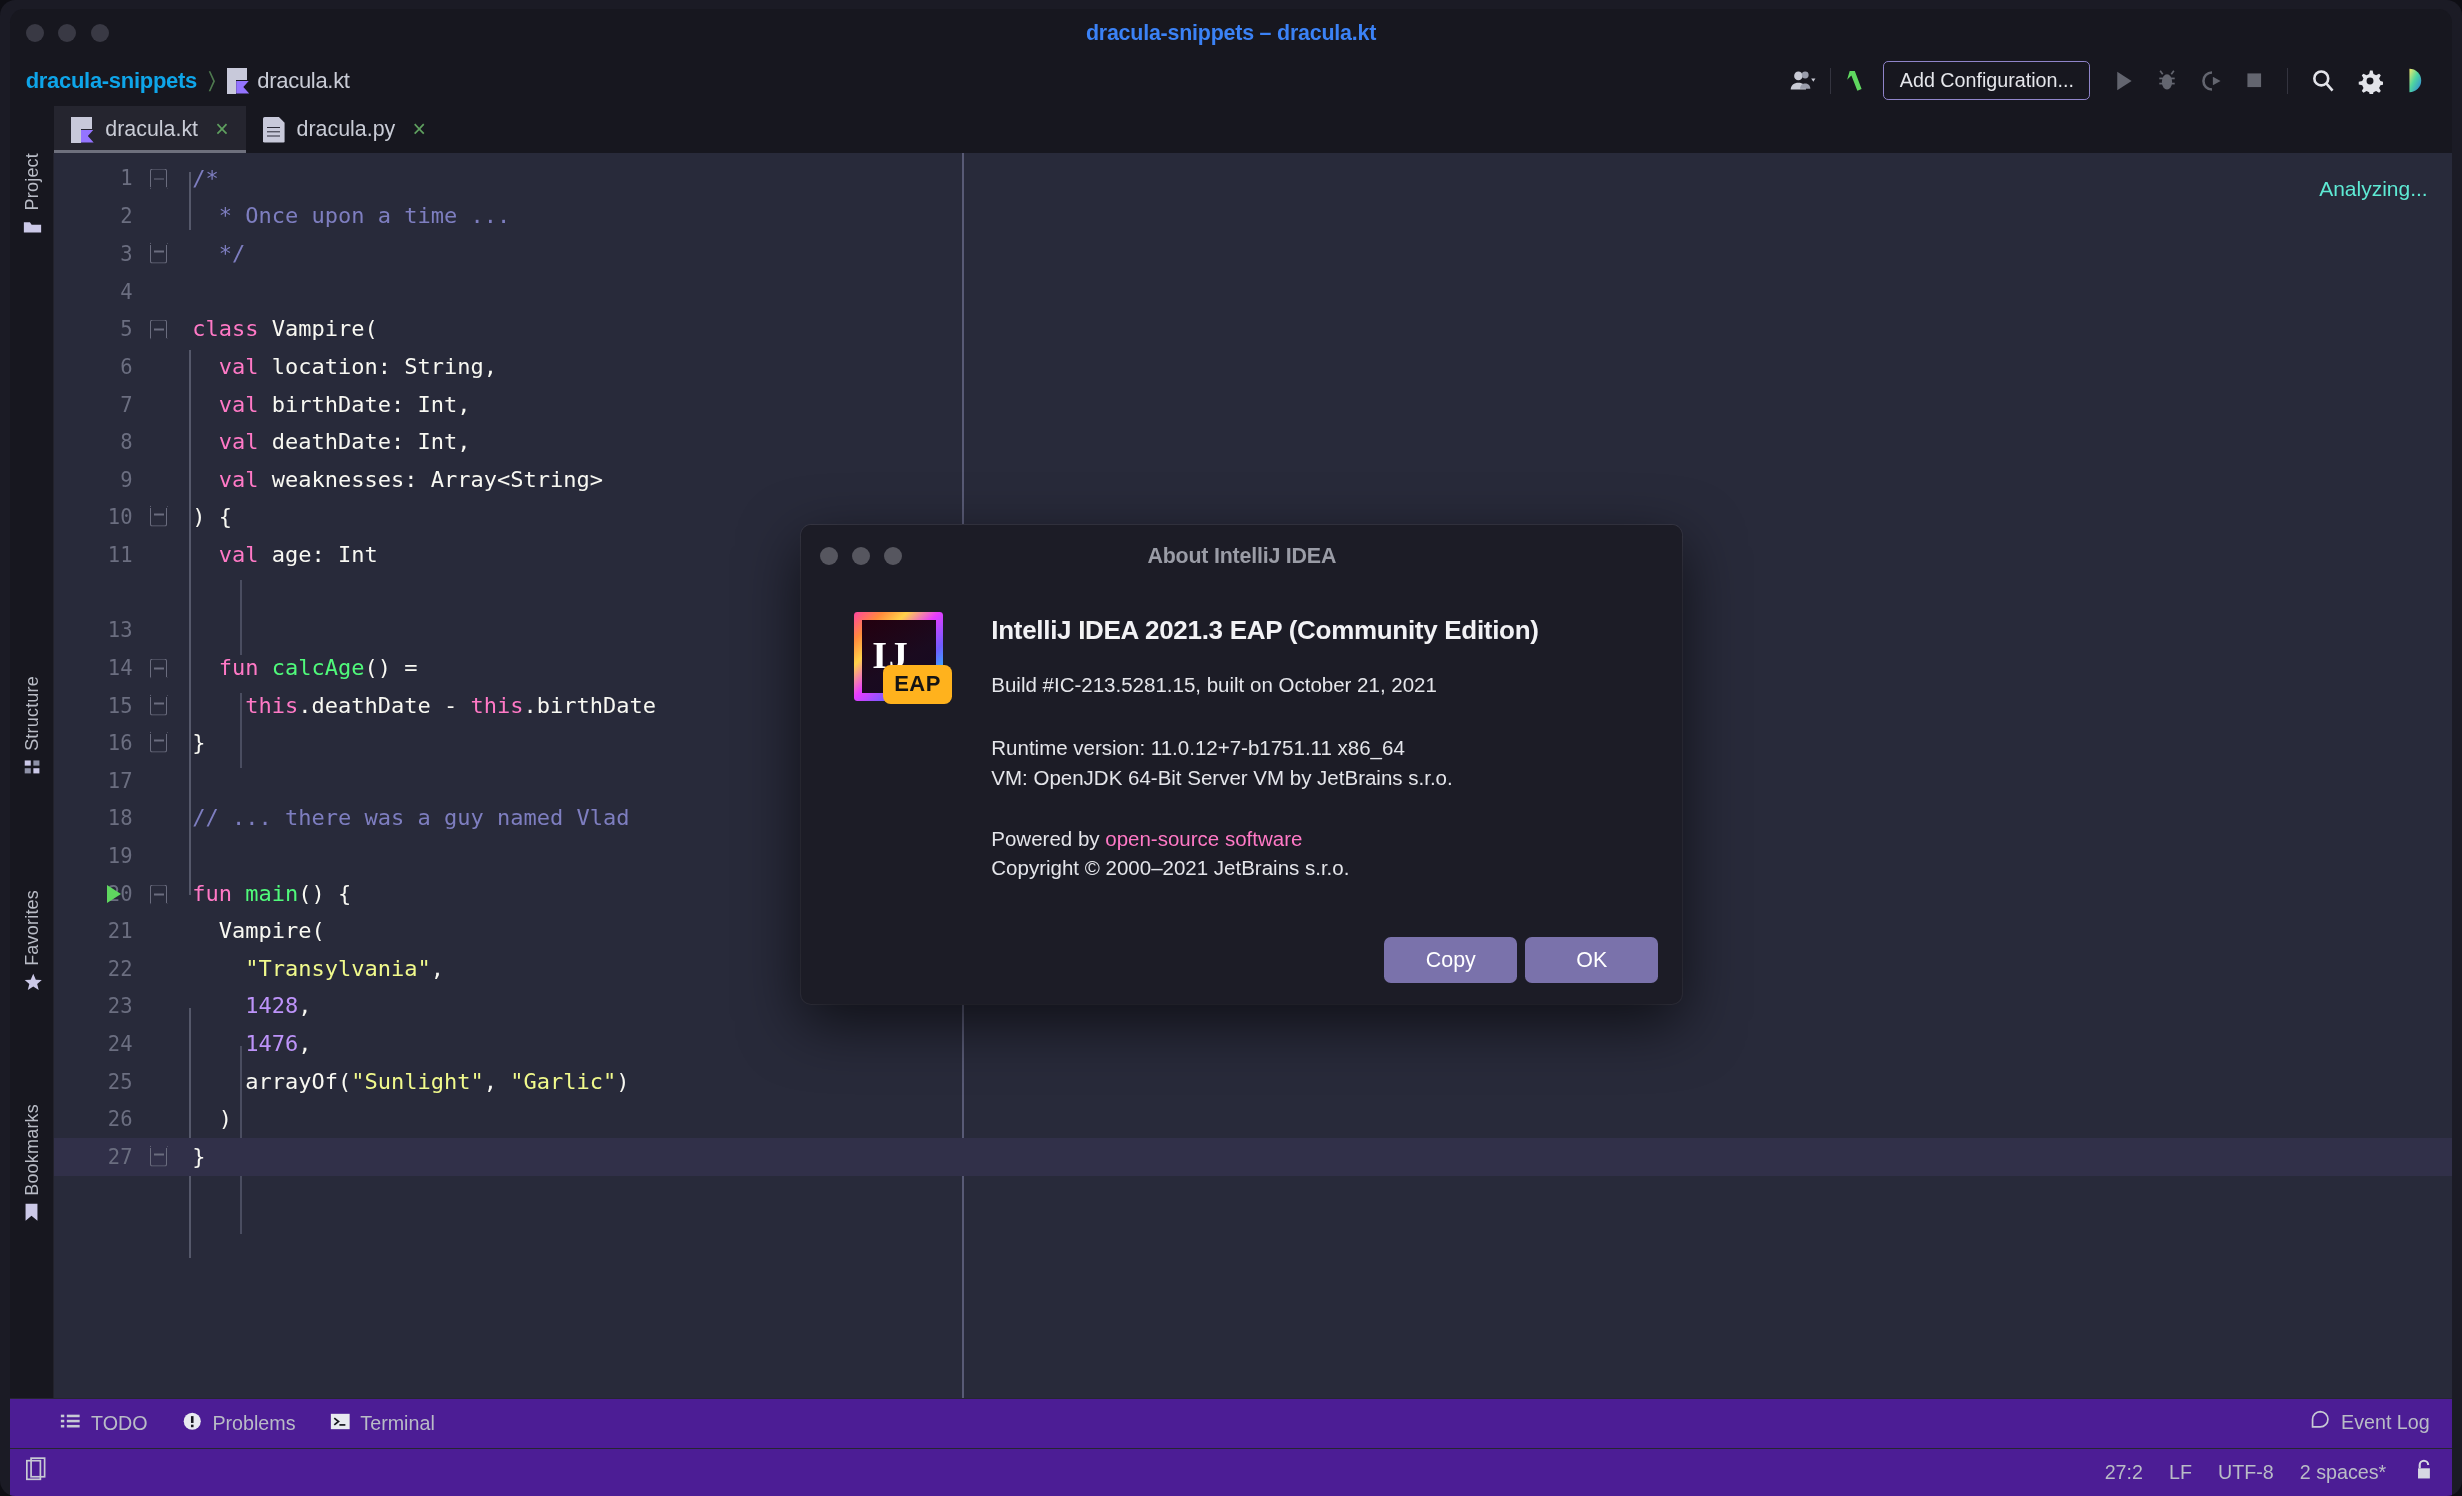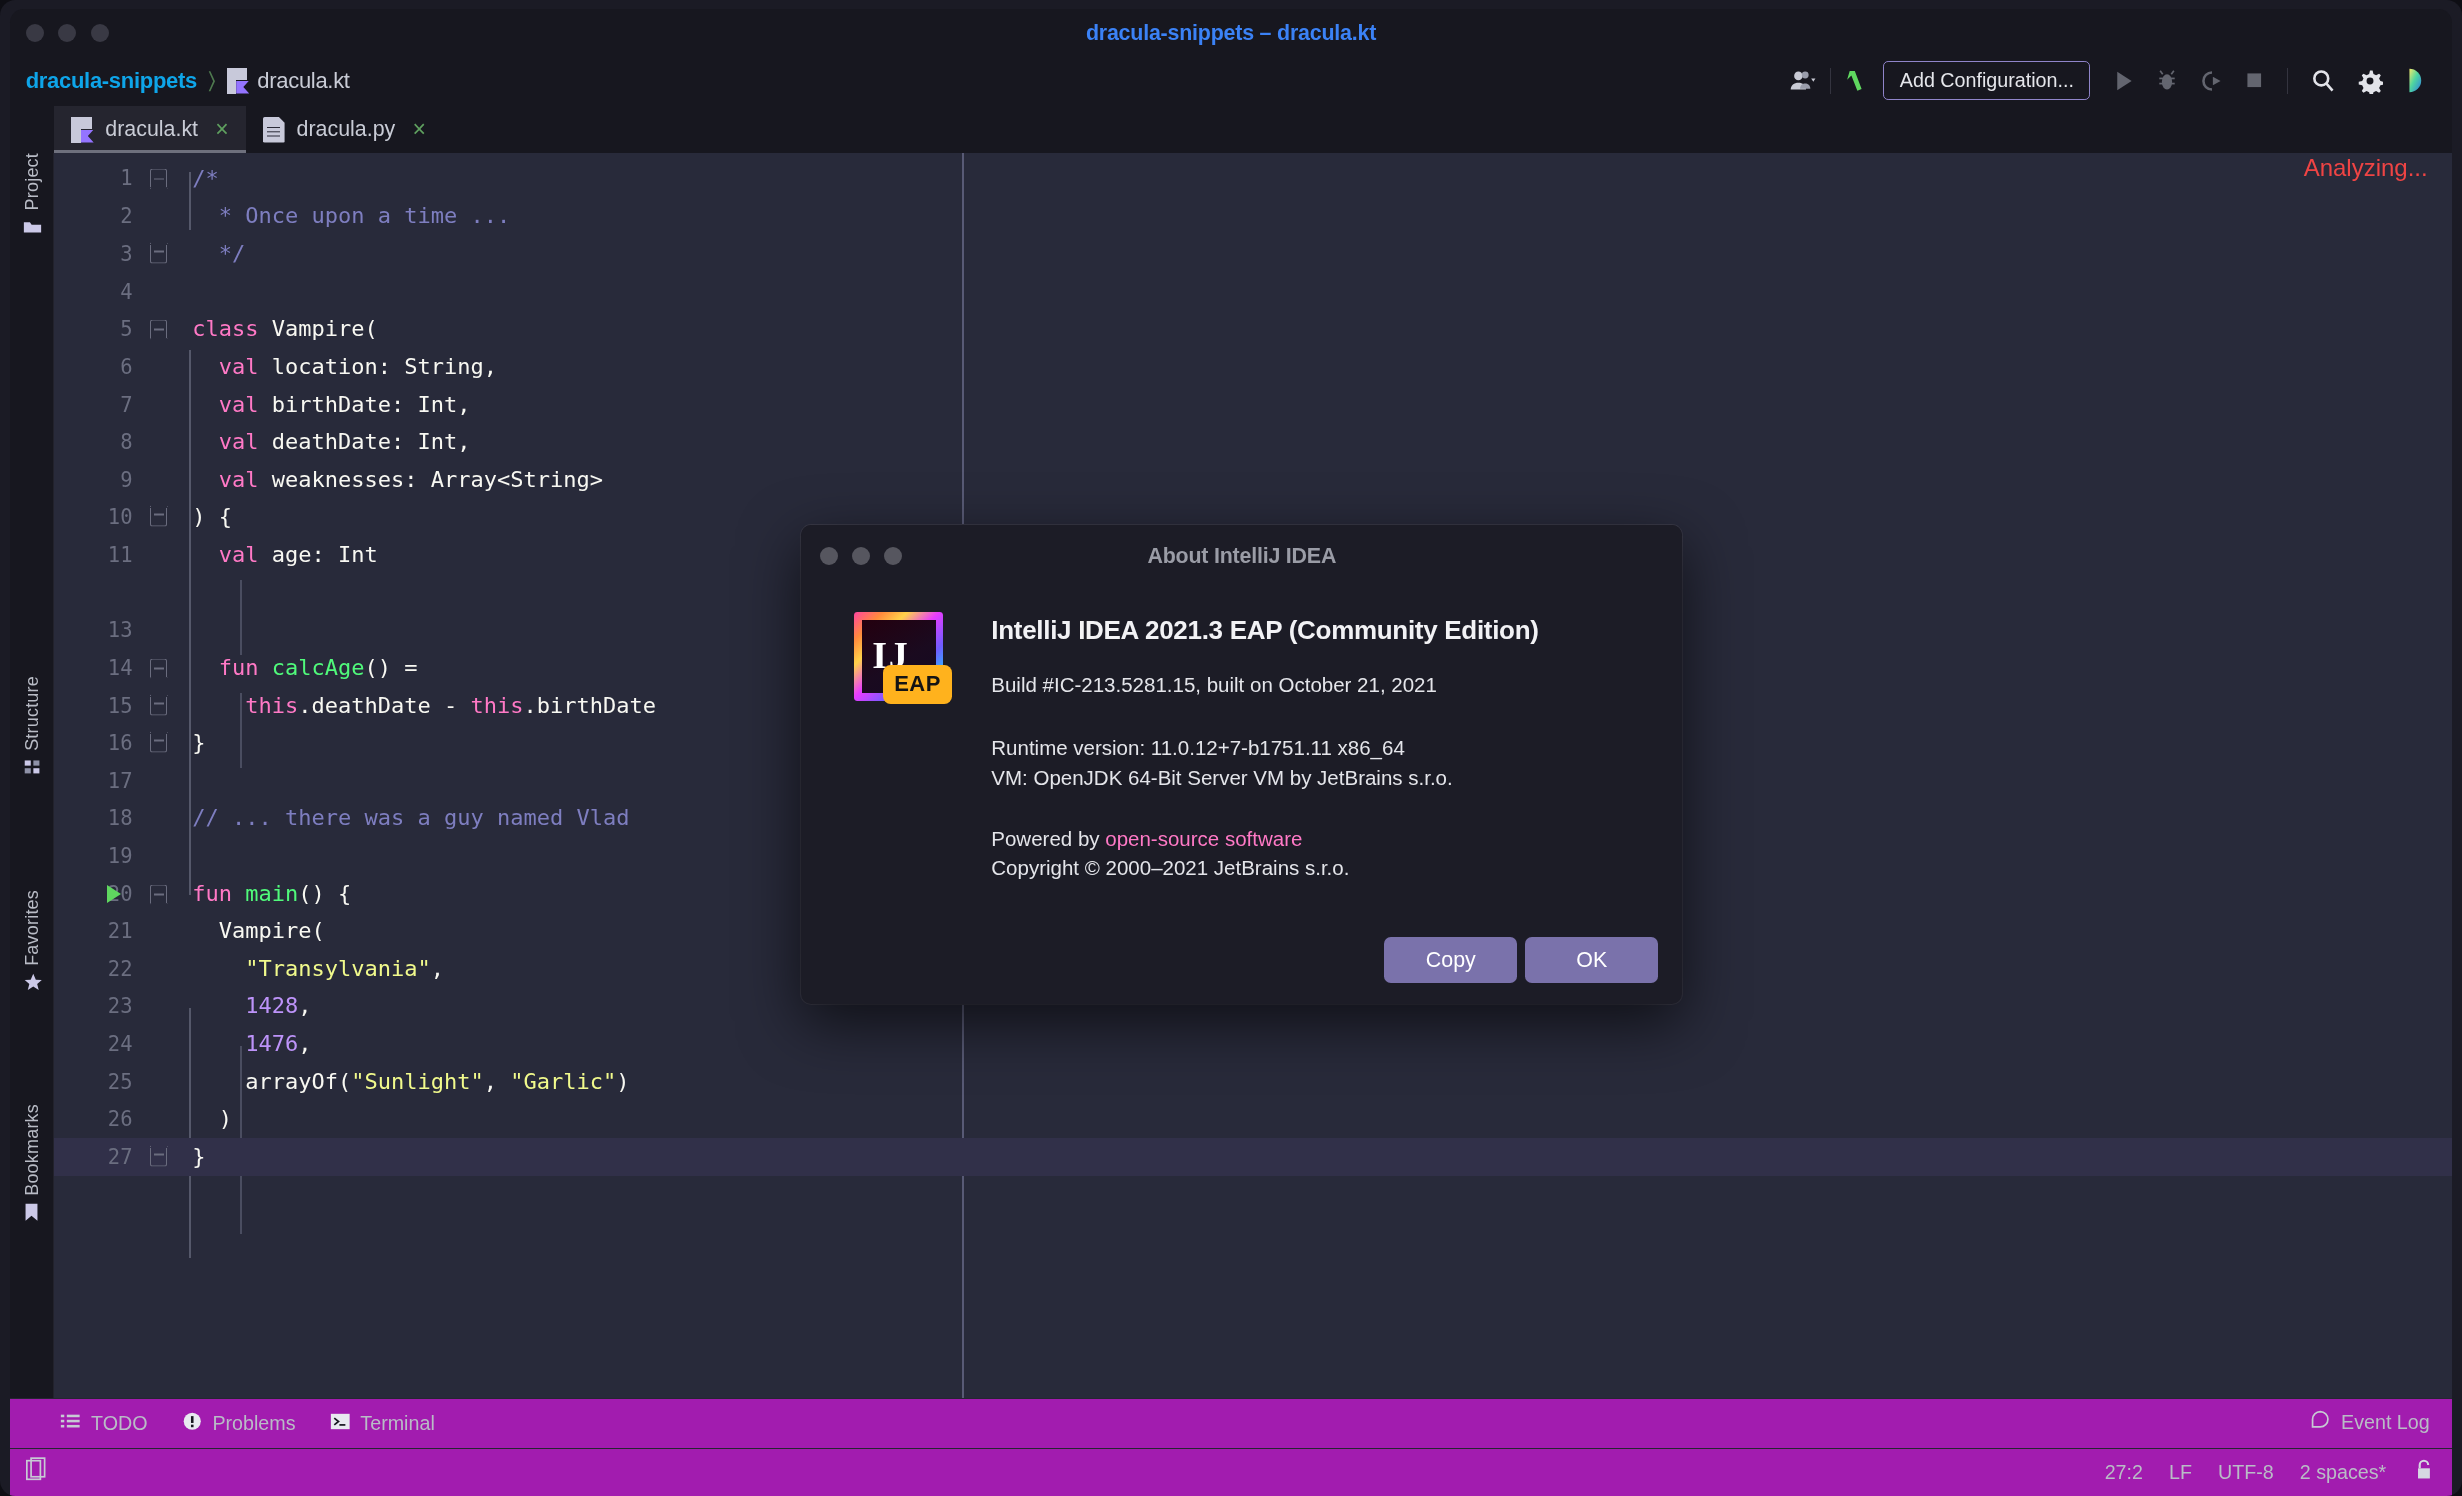--- a/index.html
+++ b/index.html
@@ -172,34 +172,34 @@
   
   .foldrail {
     position:absolute; left: 135px; width: 1.7px; background:#55586a;
   }
   
   .indentguide { position:absolute; width:1.7px; background:#4a4d60; }
   
   .marginguide { position:absolute; top:0; bottom:0; width:1.7px; background:#585a75; }
 
   .analyzing {
-    position:absolute; right: 24px; top: 1px;
-    font-size: 24px; color:#ef4444;
+    position:absolute; right: 24px; top: 24px;
+    font-size: 21px; color:#5eead4;
   }
 
   
   .kw   { color:#ff79c6; }
   .fn   { color:#50fa7b; }
   .str  { color:#f1fa8c; }
   .num  { color:#bd93f9; }
   .cmt  { color:#7e7ec0; }
   .plain{ color:#f8f8f2; }
 
   
-  .bottombars { position:absolute; left:0; right:0; bottom:0; height:98px; background:#a21caf; }
+  .bottombars { position:absolute; left:0; right:0; bottom:0; height:98px; background:#4c1d95; }
   .toolstrip {
     height: 51px; display:flex; align-items:center; gap: 34px;
     padding-left: 50px;
     border-top: 0.9px solid #262631;
     border-bottom: 0.9px solid #262631;
     position: relative;
   }
   .tool-btn { display:flex; align-items:center; gap: 10.3px; font-size: 19.7px; color:#b9bcc6; }
   .statusbar {
     height: 46px; display:flex; align-items:center; padding: 0 19px 0 15.4px;

